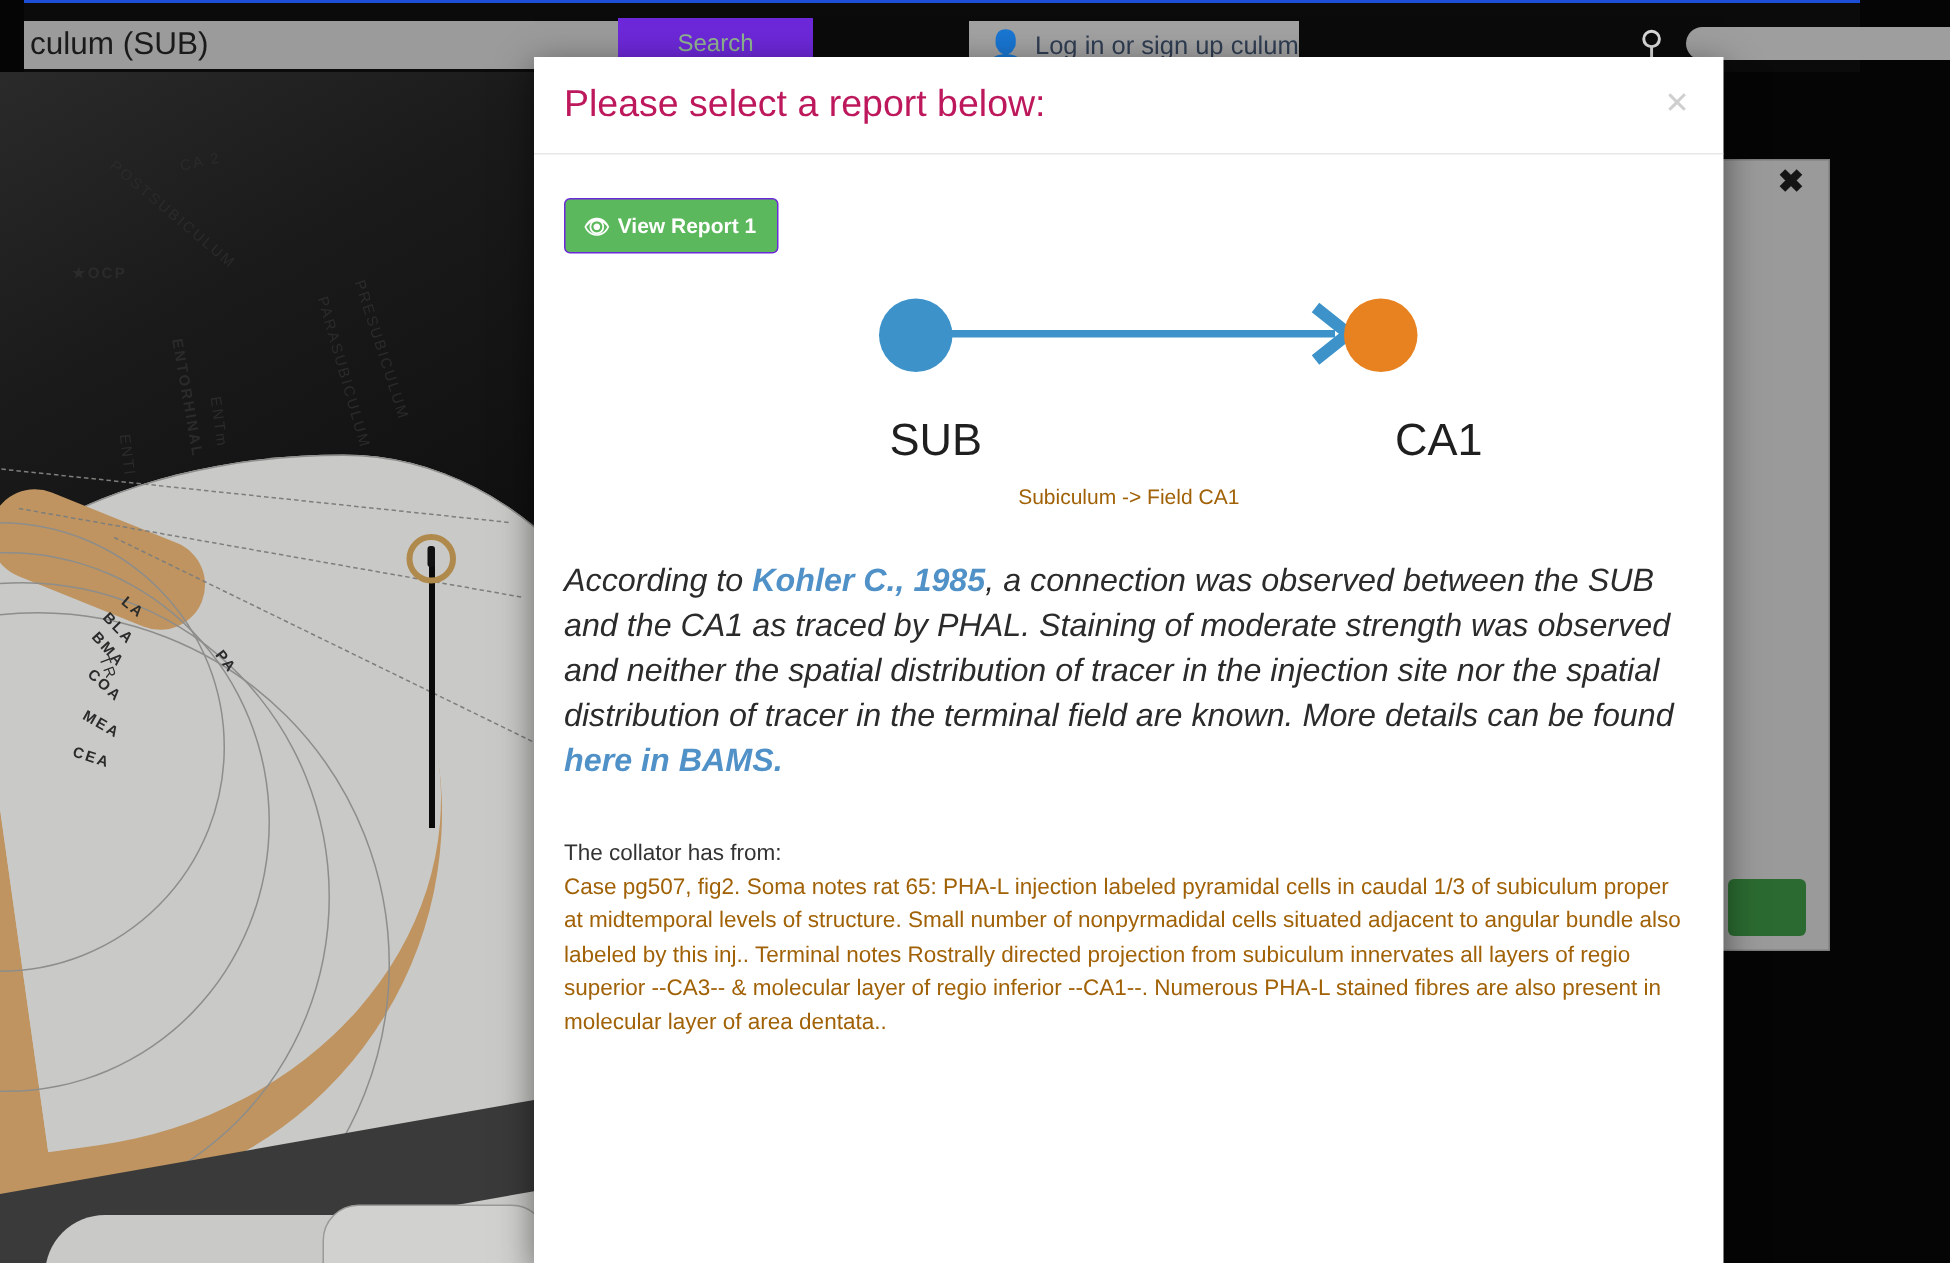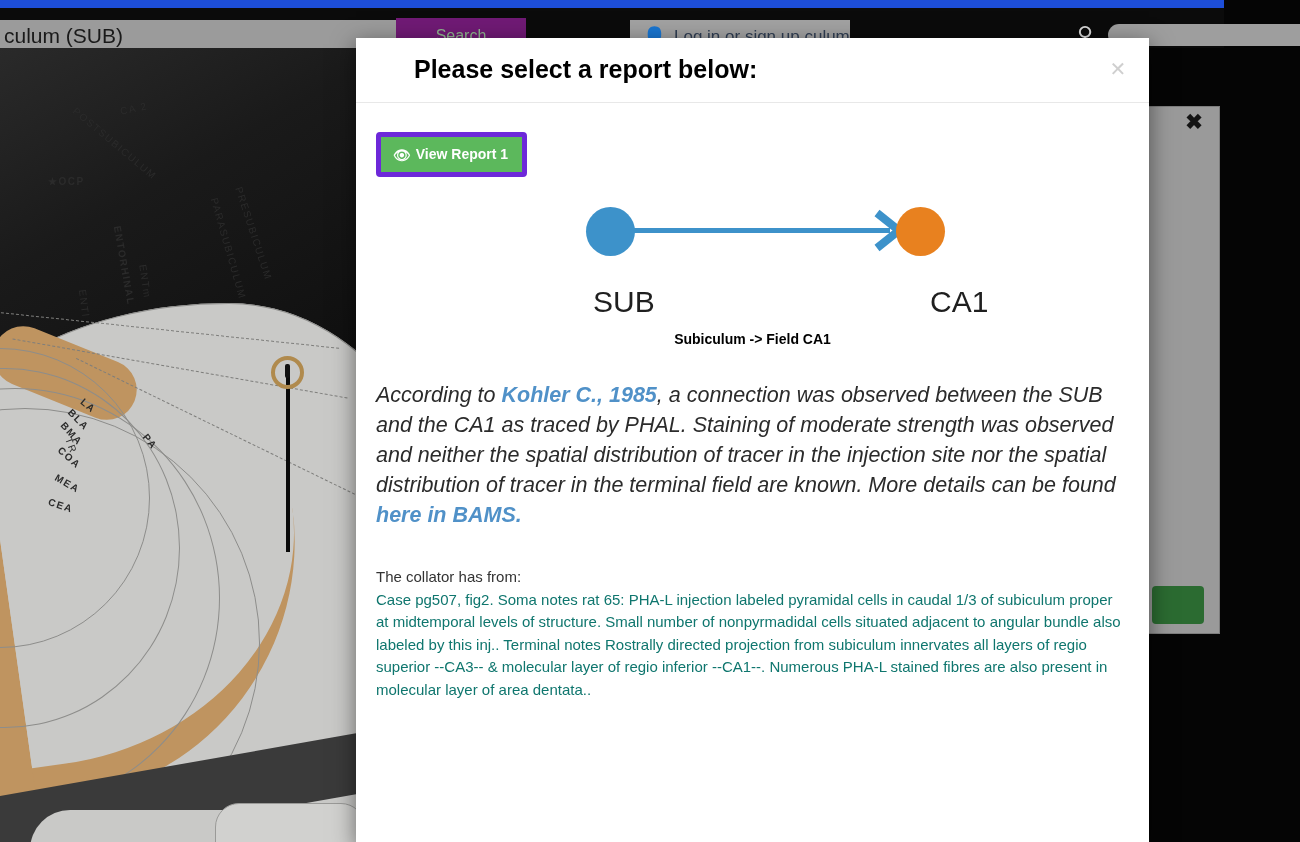--- a/index.html
+++ b/index.html
@@ -11,40 +11,40 @@
   }
   #screen {
     position: relative;
     width: 1300px; height: 842px;
     background: #050505;
     overflow: hidden;
   }
 
   
   .topbar {
-    position: absolute; left: 0; top: 0;
+    position: absolute; left: 16px; top: 0;
     width: 1224px; height: 48px;
     background: #0b0b0b;
-    border-top: 8px solid #1d4ed8;
+    border-top: 2px solid #1d4ed8;
   }
   .search-field-bg {
     position: absolute; left: 0; top: 12px;
     width: 400px; height: 32px;
     background: #9b9b9b;
     color: #1a1a1a;
     font-size: 21px;
     line-height: 32px;
     padding-left: 4px;
     white-space: nowrap;
     overflow: hidden;
   }
   .search-btn-bg {
     position: absolute; left: 396px; top: 10px;
     width: 130px; height: 36px;
-    background: #701a75;
+    background: #6d28d9;
     color: #8fb68f;
     font-size: 16px;
     text-align: center;
     line-height: 36px;
   }
   .login-btn-bg {
     position: absolute; left: 630px; top: 12px;
     width: 220px; height: 34px;
     background: #a2a2a2;
     color: #2f3d52;
@@ -198,23 +198,22 @@
     overflow: hidden;
   }
   .modal-header {
     position: relative;
     height: 65px;
     border-bottom: 1px solid #e8e8e8;
   }
   .modal-title {
     position: absolute; left: 20px; top: 17px;
     font-size: 25px;
-    color: #000000;
-    font-weight: bold;
-    margin-left: 38px;
+    color: #be185d;
+    font-weight: normal;
   }
   .modal-close {
     position: absolute; right: 20px; top: 20px;
     width: 22px; height: 22px;
     color: #cfcfcf;
     font-size: 20px;
     line-height: 22px;
     text-align: center;
     background: none; border: none;
     cursor: pointer;
@@ -225,21 +224,21 @@
     padding: 29px 20px 0 20px;
   }
   .report-btn {
     display: inline-block;
     background: #5cb85c;
     color: #ffffff;
     font-size: 14px;
     font-weight: bold;
     padding: 9px 14px 9px 12px;
     border-radius: 4px;
-    border: 5px solid #6d28d9;
+    border: 1px solid #6d28d9;
     cursor: pointer;
     white-space: nowrap;
   }
   .report-btn .eye {
     display: inline-block;
     margin-right: 5px;
     font-size: 14px;
     vertical-align: -1px;
   }
 
@@ -269,22 +268,21 @@
     color: #1f1f1f;
     white-space: nowrap;
   }
   .node-label-src { left: 217px; }
   .node-label-dst { left: 554px; }
   .edge-caption {
     position: absolute;
     top: 124px; left: 0; right: 0;
     text-align: center;
     font-size: 14px;
-    color: #000000;
-    font-weight: bold;
+    color: #a16207;
   }
 
   
   .narrative {
     font-style: italic;
     font-size: 21.5px;
     line-height: 1.39;
     color: #2b2b2b;
     margin-top: 14px;
   }
@@ -297,21 +295,21 @@
 
   
   .collator-head {
     font-size: 15px;
     color: #333;
     margin-top: 36px;
     line-height: 1.5;
   }
   .collator-body {
     font-size: 15px;
-    color: #0f766e;
+    color: #a16207;
     line-height: 1.5;
     max-width: 755px;
   }
 </style>
 </head>
 <body>
 
 <div id="screen">
 
   <div class="topbar">

